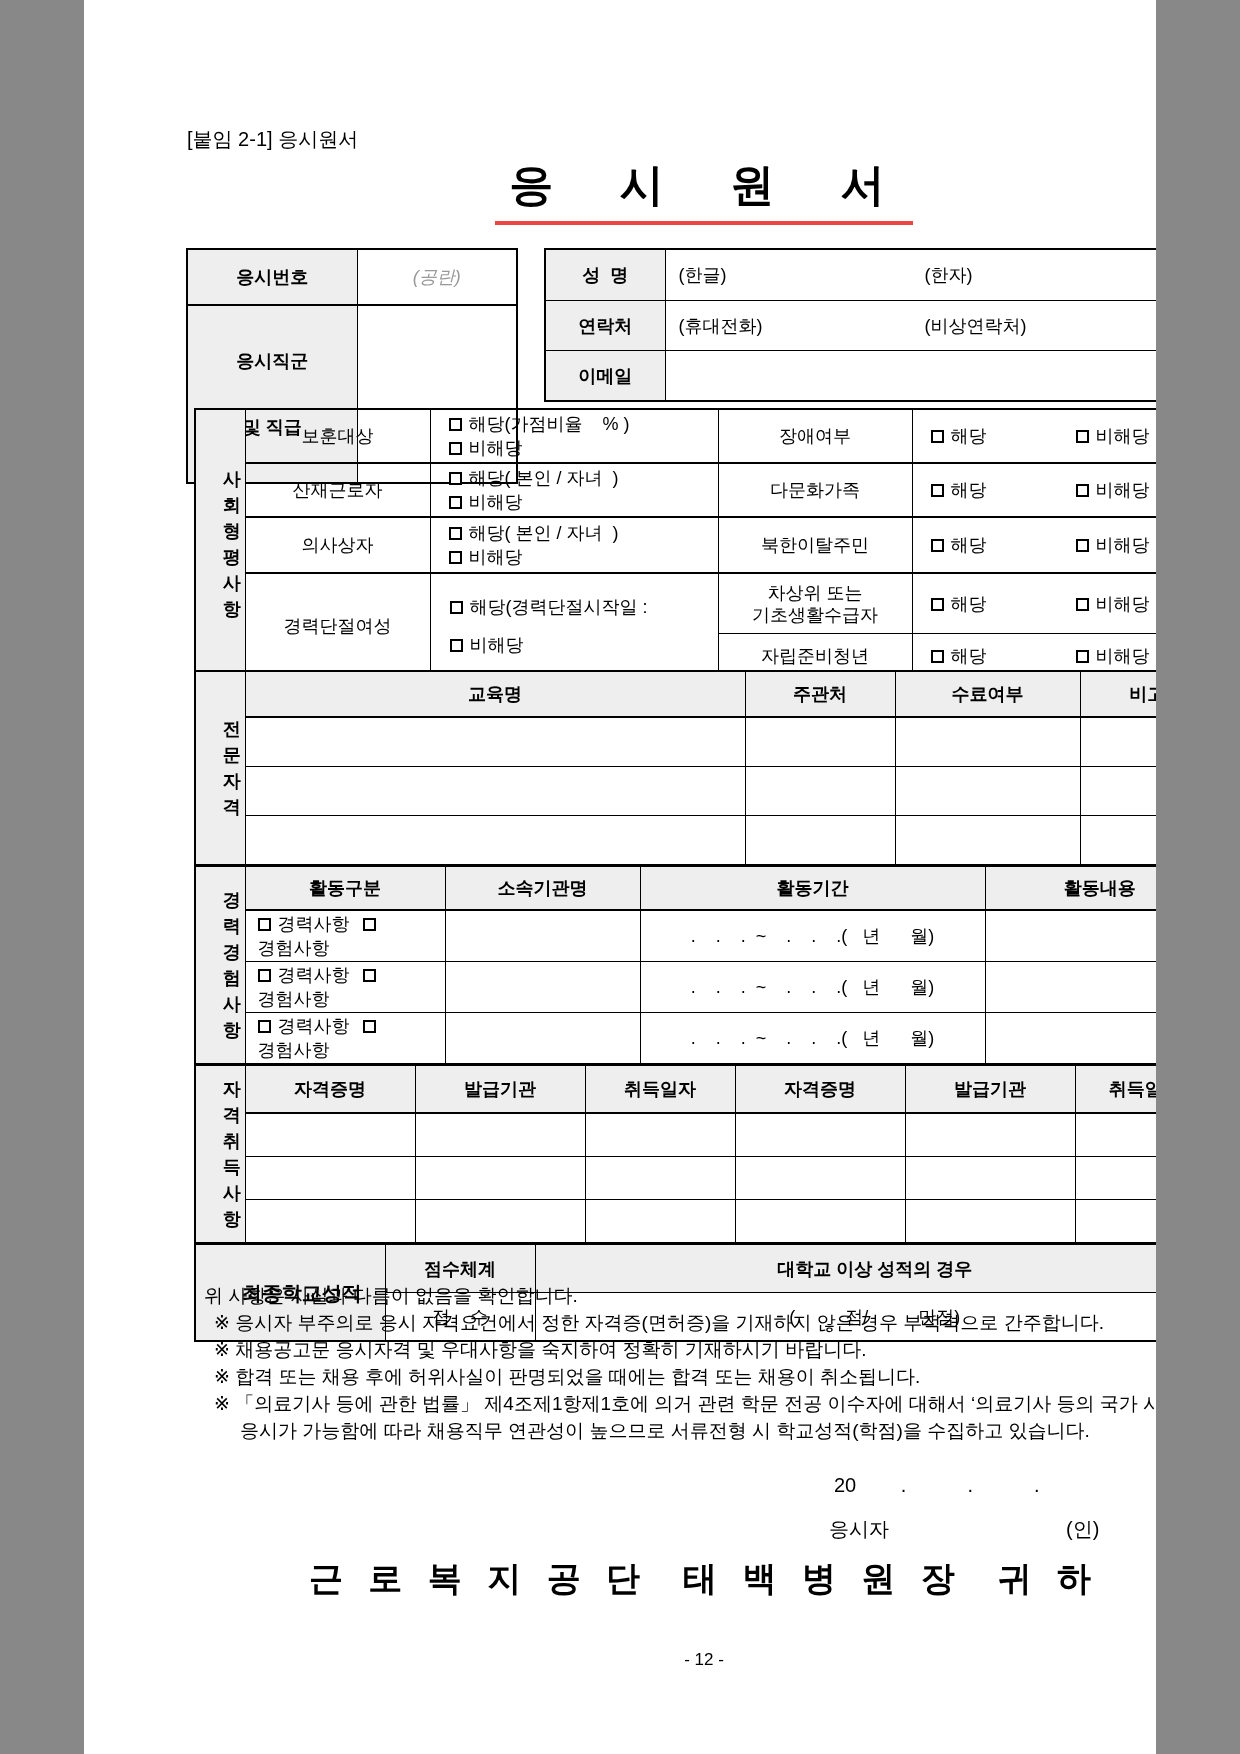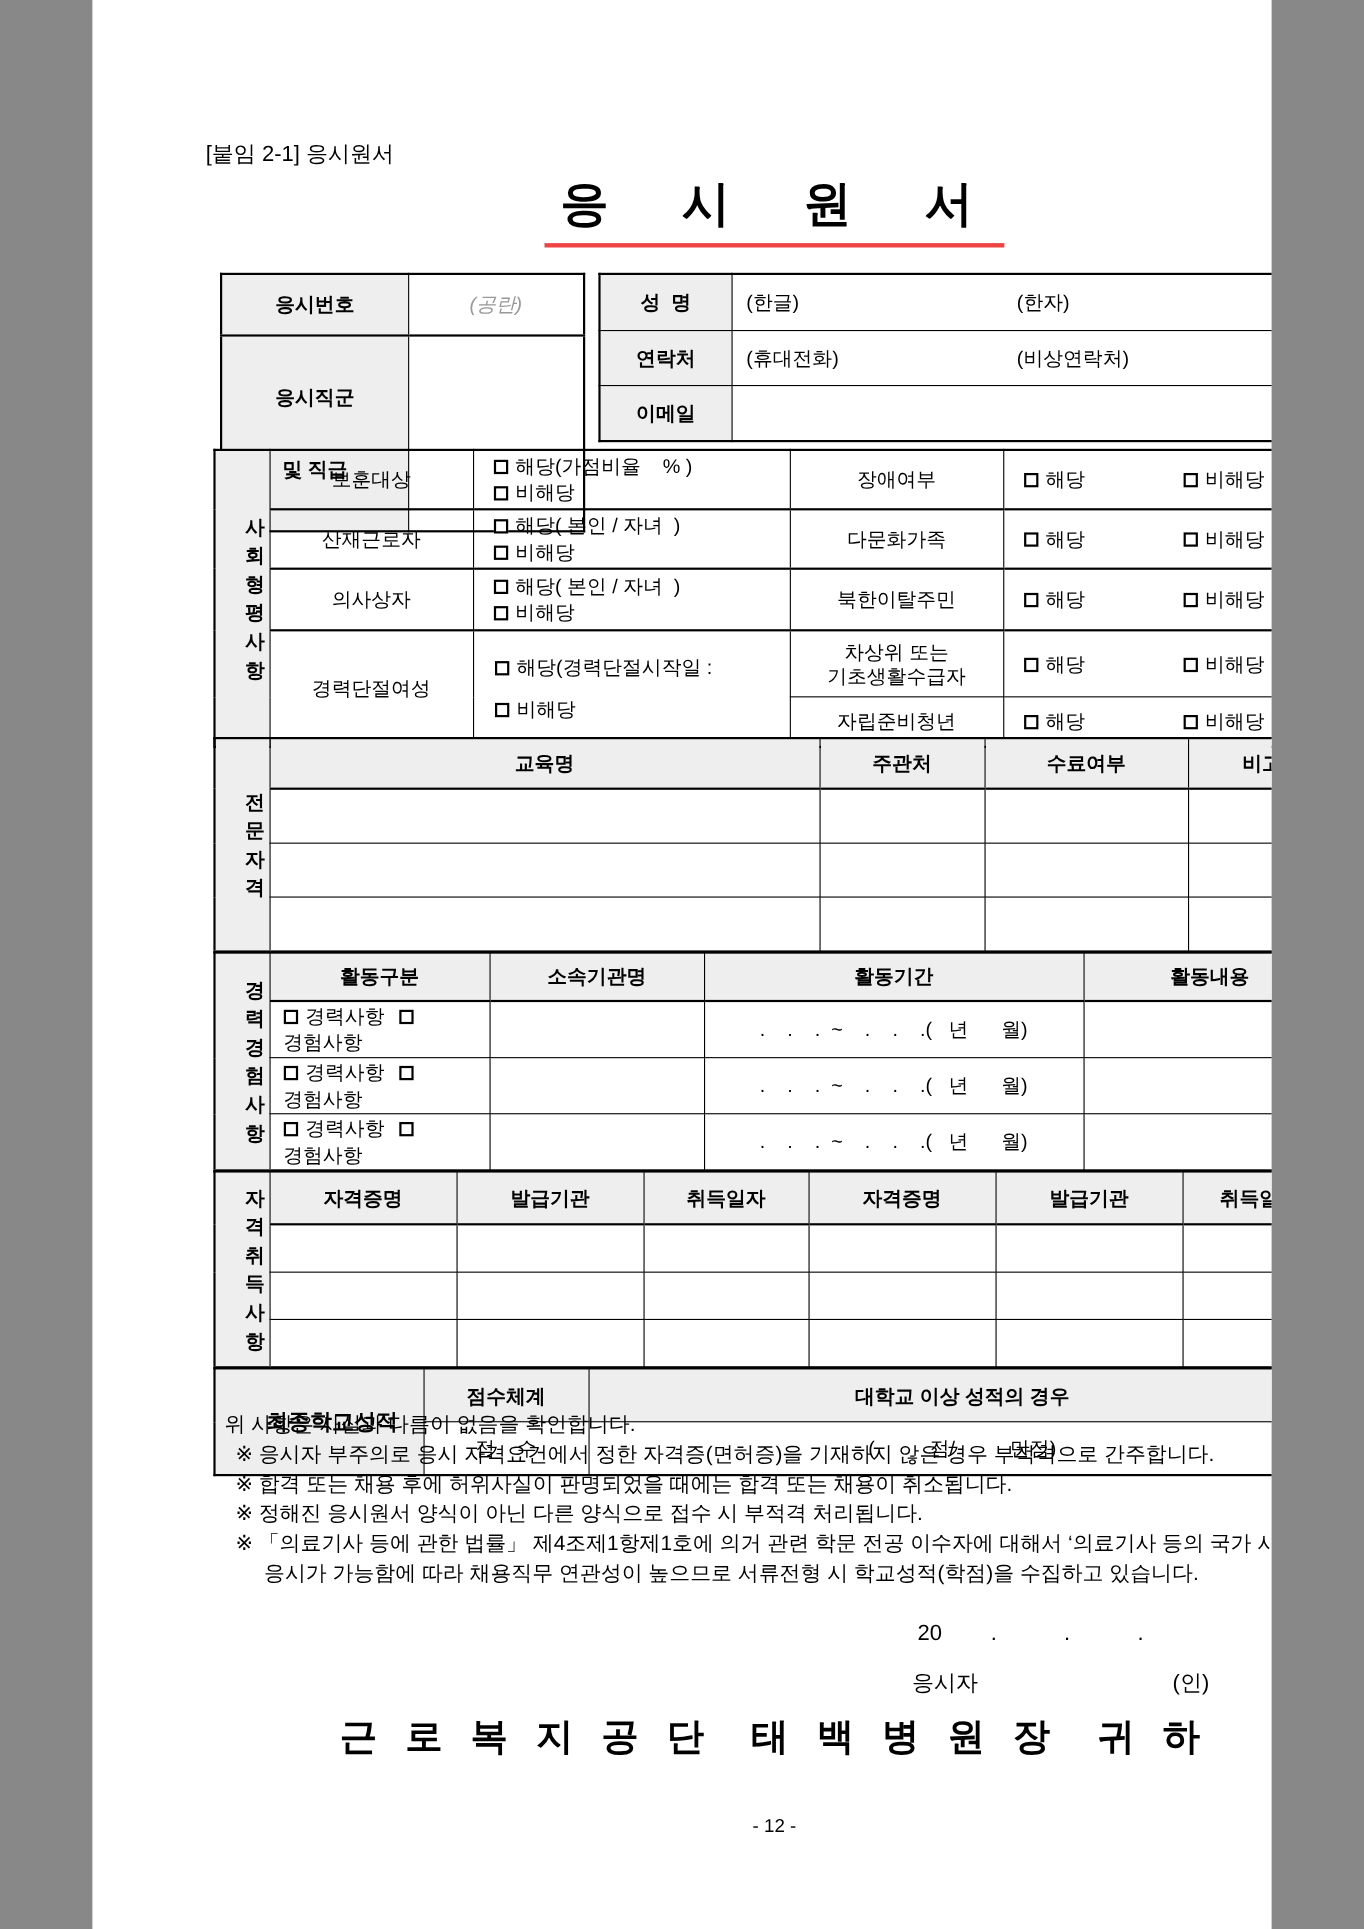--- a/index.html
+++ b/index.html
@@ -61,21 +61,21 @@
 <body>
 
 <div class="page">
 
   <div class="abs attach">[붙임 2-1] 응시원서</div>
 
   <div class="abs titlewrap">
     <span class="title">응  시  원  서</span>
   </div>
 
-  <table class="abs tbl" style="left:116px;top:248px;width:330px;padding-left:42px;">
+  <table class="abs tbl" style="left:102px;top:248px;width:330px;padding-left:42px;">
     <colgroup>
         <col style="width:170px">
         <col style="width:160px">
       </colgroup>
     <tbody>
         <tr class="h52 thick">
       <td class="hd">응시번호</td>
       <td class="center italic-gray">(공란)</td>
     </tr>
     <tr class="h90">
@@ -354,22 +354,22 @@
         <td class="center pre">(          점/          만점)</td>
       </tr>
     </tbody>
       </table>
 
   </div>
 
   <div class="abs notes">
     <div>위 사항은 사실과 다름이 없음을 확인합니다.</div>
     <div class="note">※ 응시자 부주의로 응시 자격요건에서 정한 자격증(면허증)을 기재하지 않은 경우 부적격으로 간주합니다.</div>
+    <div class="note">※ 채용공고문 응시자격 및 우대사항을 숙지하여 정확히 기재하시기 바랍니다.</div>
     <div class="note">※ 합격 또는 채용 후에 허위사실이 판명되었을 때에는 합격 또는 채용이 취소됩니다.</div>
-    <div class="note">※ 정해진 응시원서 양식이 아닌 다른 양식으로 접수 시 부적격 처리됩니다.</div>
     <div class="note note-wrap">※ 「의료기사 등에 관한 법률」 제4조제1항제1호에 의거 관련 학문 전공 이수자에 대해서 ‘의료기사 등의 국가 시험’에 응시가 가능함에 따라 채용직무 연관성이 높으므로 서류전형 시 학교성적(학점)을 수집하고 있습니다.</div>
   </div>
 
   <div class="abs date pre">20        .           .           .</div>
   <div class="abs applicant-label">응시자</div>
   <div class="abs seal">(인)</div>
   <div class="abs recipient">근 로 복 지 공 단  태 백 병 원 장  귀 하</div>
   <div class="abs pagenum">- 12 -</div>
 
 </div>

